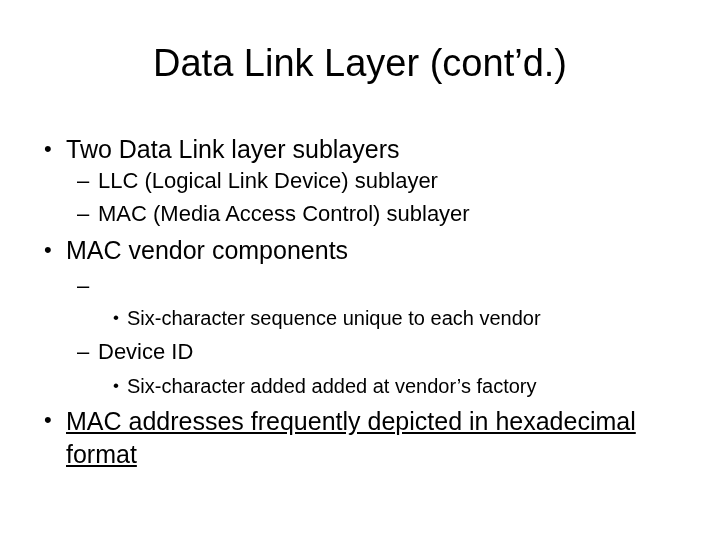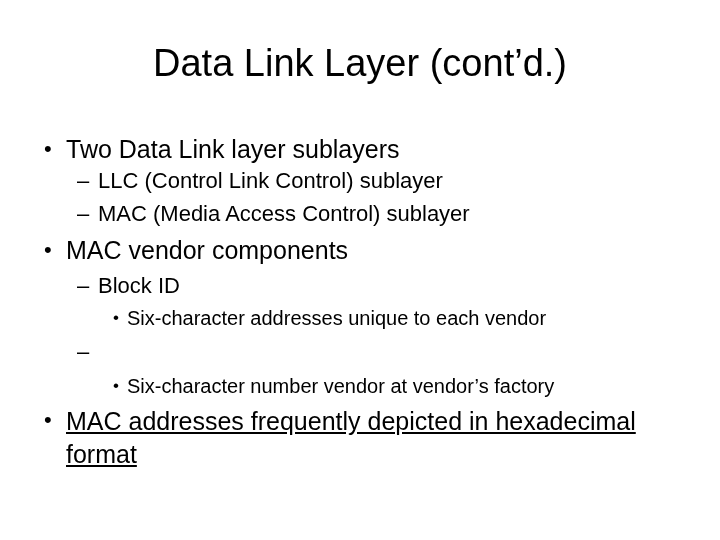--- a/index.html
+++ b/index.html
@@ -59,50 +59,50 @@
 
   <div class="title">Data Link Layer (cont’d.)</div>
 
   <div class="line lvl1" style="top:134px; left:44px;">
     <span class="marker">•</span>
     <span class="text">Two Data Link layer sublayers</span>
   </div>
 
   <div class="line lvl2" style="top:168px; left:77px;">
     <span class="marker">–</span>
-    <span class="text">LLC (Control Link Control) sublayer</span>
+    <span class="text">LLC (Logical Link Device) sublayer</span>
   </div>
 
   <div class="line lvl2" style="top:201px; left:77px;">
     <span class="marker">–</span>
     <span class="text">MAC (Media Access Control) sublayer</span>
   </div>
 
   <div class="line lvl1" style="top:235px; left:44px;">
     <span class="marker">•</span>
     <span class="text">MAC vendor components</span>
   </div>
 
   <div class="line lvl2" style="top:273px; left:77px;">
     <span class="marker">–</span>
-    <span class="text">Block ID</span>
   </div>
 
   <div class="line lvl3" style="top:306px; left:113px;">
     <span class="marker">•</span>
-    <span class="text">Six-character addresses unique to each vendor</span>
+    <span class="text">Six-character sequence unique to each vendor</span>
   </div>
 
   <div class="line lvl2" style="top:339px; left:77px;">
     <span class="marker">–</span>
+    <span class="text">Device ID</span>
   </div>
 
   <div class="line lvl3" style="top:374px; left:113px;">
     <span class="marker">•</span>
-    <span class="text">Six-character number vendor at vendor’s factory</span>
+    <span class="text">Six-character added added at vendor’s factory</span>
   </div>
 
   <div class="line lvl1 wrap" style="top:405px; left:44px;">
     <span class="marker">•</span>
     <span class="text">MAC addresses frequently depicted in hexadecimal format</span>
   </div>
 
 </div>
 
 </body></html>

